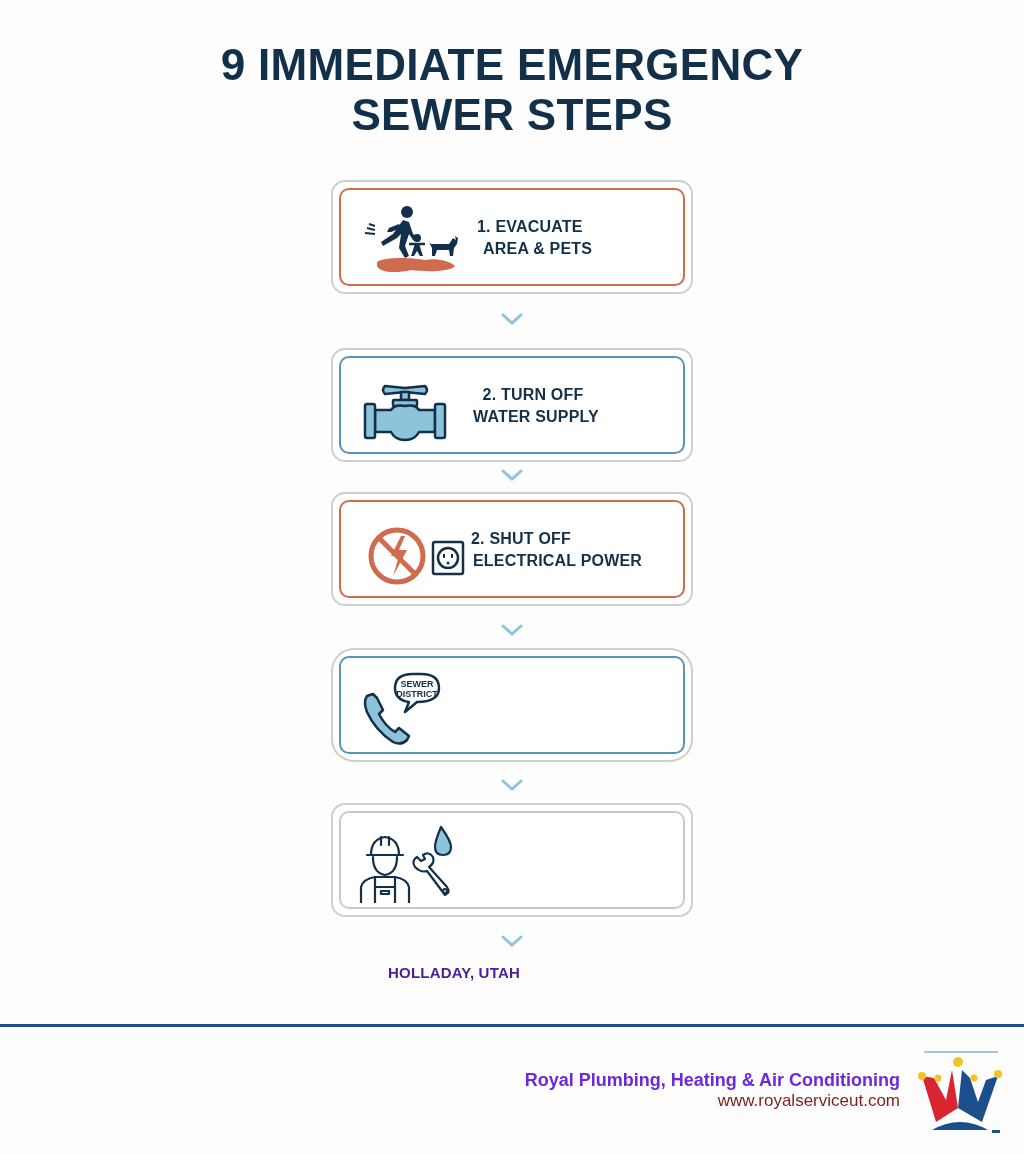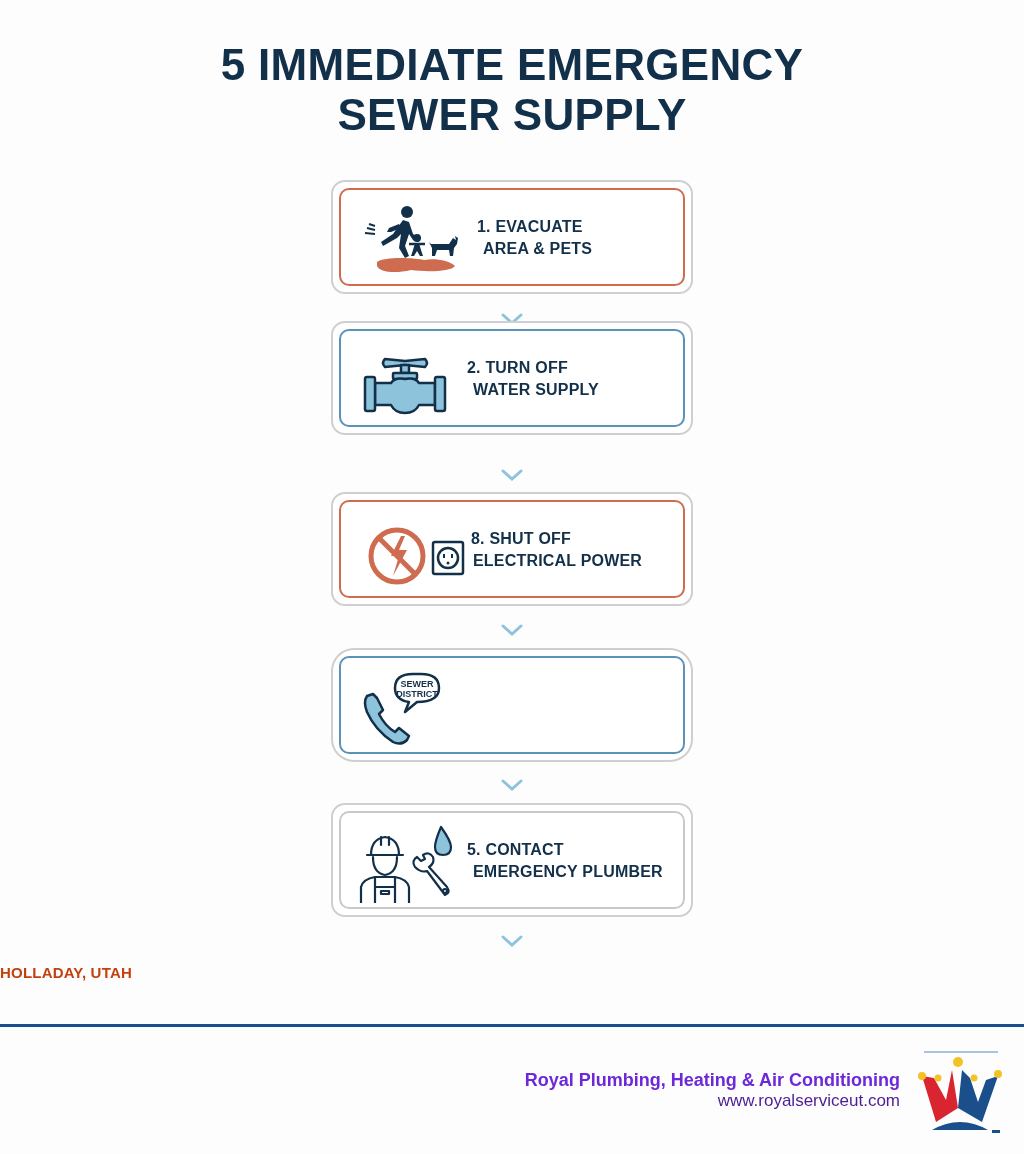--- a/index.html
+++ b/index.html
@@ -32,43 +32,43 @@
       position: absolute; top: 26px; font-weight: 700; font-size: 16px; line-height: 22px;
       color: #13304a; letter-spacing: 0.2px;
     }
     .step-text .l2 { display: block; padding-left: 6px; }
     .step-text .l1 { display: block; }
 
     .chevron { position: absolute; left: 500px; width: 24px; height: 16px; }
     .chevron svg { width: 100%; height: 100%; display: block; }
 
     .location {
-      position: absolute; left: 0; width: 908px; top: 964px; 
-      font-weight: 700; font-size: 15px; color: #c2410c; letter-spacing: 0.2px;
+      position: absolute; left: 0; width: 908px; top: 964px; text-align: center;
+      font-weight: 700; font-size: 15px; color: #4c1d95; letter-spacing: 0.2px;
     }
 
     .footer-rule { position: absolute; left: 0; top: 1024px; width: 1024px; height: 3px; background: #1b4f8b; }
 
     .company {
       position: absolute; right: 124px; top: 1069px; text-align: center;
       font-weight: 700; font-size: 18px; color: #6d28d9; line-height: 22px;
     }
     .website {
       position: absolute; right: 124px; top: 1091px; text-align: right;
-      font-size: 17px; color: #4c1d95; line-height: 20px;
+      font-size: 17px; color: #7f1d1d; line-height: 20px;
     }
     .logo { position: absolute; left: 918px; top: 1050px; width: 84px; height: 84px; }
     .logo svg { width: 100%; height: 100%; display: block; }
   </style>
 </head>
 <body>
 
 <h1 class="title">
-  <span>5 IMMEDIATE EMERGENCY</span>
-  <span>SEWER SUPPLY</span>
+  <span>9 IMMEDIATE EMERGENCY</span>
+  <span>SEWER STEPS</span>
 </h1>
 
 <div class="step-outer" style="top:180px;">
   <div class="step-inner orange">
     <div class="step-icon">
       <svg viewBox="0 0 110 82">
 
         <path d="M22 64 C 30 58, 60 60, 70 62 C 80 60, 95 63, 100 68 C 96 74, 70 74, 56 72 C 40 76, 24 74, 22 68 Z" fill="#cf6b4f"></path>
 
         <circle cx="52" cy="14" r="6" fill="#13304a"></circle>
@@ -90,21 +90,21 @@
     </div>
   </div>
 </div>
 
 <div class="chevron" style="top:311px;">
   <svg viewBox="0 0 24 16">
       <path d="M3 4 L12 12 L21 4" stroke="#8ec3dc" stroke-width="3" fill="none" stroke-linecap="round"></path>
     </svg>
 </div>
 
-<div class="step-outer" style="top:321px;">
+<div class="step-outer" style="top:348px;text-align:center;">
   <div class="step-inner blue">
     <div class="step-icon">
       <svg viewBox="0 0 110 82">
         <g stroke="#13304a" stroke-width="2.5" fill="#8ec3dc" stroke-linejoin="round">
 
           <path d="M30 20 L50 22 L70 20 Q74 24 70 28 L50 26 L30 28 Q26 24 30 20 Z"></path>
           <rect x="46" y="26" width="8" height="8"></rect>
           <rect x="38" y="34" width="24" height="6" rx="1"></rect>
 
           <path d="M20 44 L36 44 Q40 38 50 40 Q60 38 64 44 L80 44 L80 66 L64 66 Q60 74 50 74 Q40 74 36 66 L20 66 Z"></path>
@@ -138,21 +138,21 @@
         <path d="M46 26 L36 46 L44 46 L38 66 L52 40 L44 40 L50 26 Z" fill="#cf6b4f"></path>
 
         <rect x="78" y="32" width="30" height="32" rx="2" stroke="#13304a" stroke-width="2.5" fill="none"></rect>
         <circle cx="93" cy="48" r="10" stroke="#13304a" stroke-width="2.5" fill="none"></circle>
         <line x1="89" y1="44" x2="89" y2="48" stroke="#13304a" stroke-width="2"></line>
         <line x1="97" y1="44" x2="97" y2="48" stroke="#13304a" stroke-width="2"></line>
         <circle cx="93" cy="53" r="1.5" fill="#13304a"></circle>
       </svg>
     </div>
     <div class="step-text" style="left:130px;">
-      <span class="l1">8. SHUT OFF</span>
+      <span class="l1">2. SHUT OFF</span>
       <span class="l2" style="padding-left:2px;">ELECTRICAL POWER</span>
     </div>
   </div>
 </div>
 
 <div class="chevron" style="top:622px;">
   <svg viewBox="0 0 24 16">
       <path d="M3 4 L12 12 L21 4" stroke="#8ec3dc" stroke-width="3" fill="none" stroke-linecap="round"></path>
     </svg>
 </div>
@@ -192,24 +192,20 @@
           <path d="M6 82 L6 66 Q8 58 20 56 L40 56 Q52 58 54 66 L54 82"></path>
           <path d="M20 56 L20 82 M40 56 L40 82 M20 66 L40 66"></path>
           <rect x="26" y="70" width="8" height="3"></rect>
 
           <path d="M60 46 Q56 40 62 36 L66 40 L70 38 L68 34 Q74 30 78 36 Q80 42 74 46 L92 66 Q96 72 90 74 L72 50 Q66 52 60 46 Z"></path>
           <circle cx="90" cy="70" r="2"></circle>
         </g>
 
         <path d="M86 6 Q96 20 96 26 Q96 34 88 34 Q80 34 80 26 Q80 20 86 6 Z" fill="#8ec3dc" stroke="#13304a" stroke-width="2.2" stroke-linejoin="round"></path>
       </svg>
-    </div>
-    <div class="step-text" style="left:126px;">
-      <span class="l1">5. CONTACT</span>
-      <span class="l2">EMERGENCY PLUMBER</span>
     </div>
   </div>
 </div>
 
 <div class="chevron" style="top:933px;">
   <svg viewBox="0 0 24 16">
       <path d="M3 4 L12 12 L21 4" stroke="#8ec3dc" stroke-width="3" fill="none" stroke-linecap="round"></path>
     </svg>
 </div>
 

